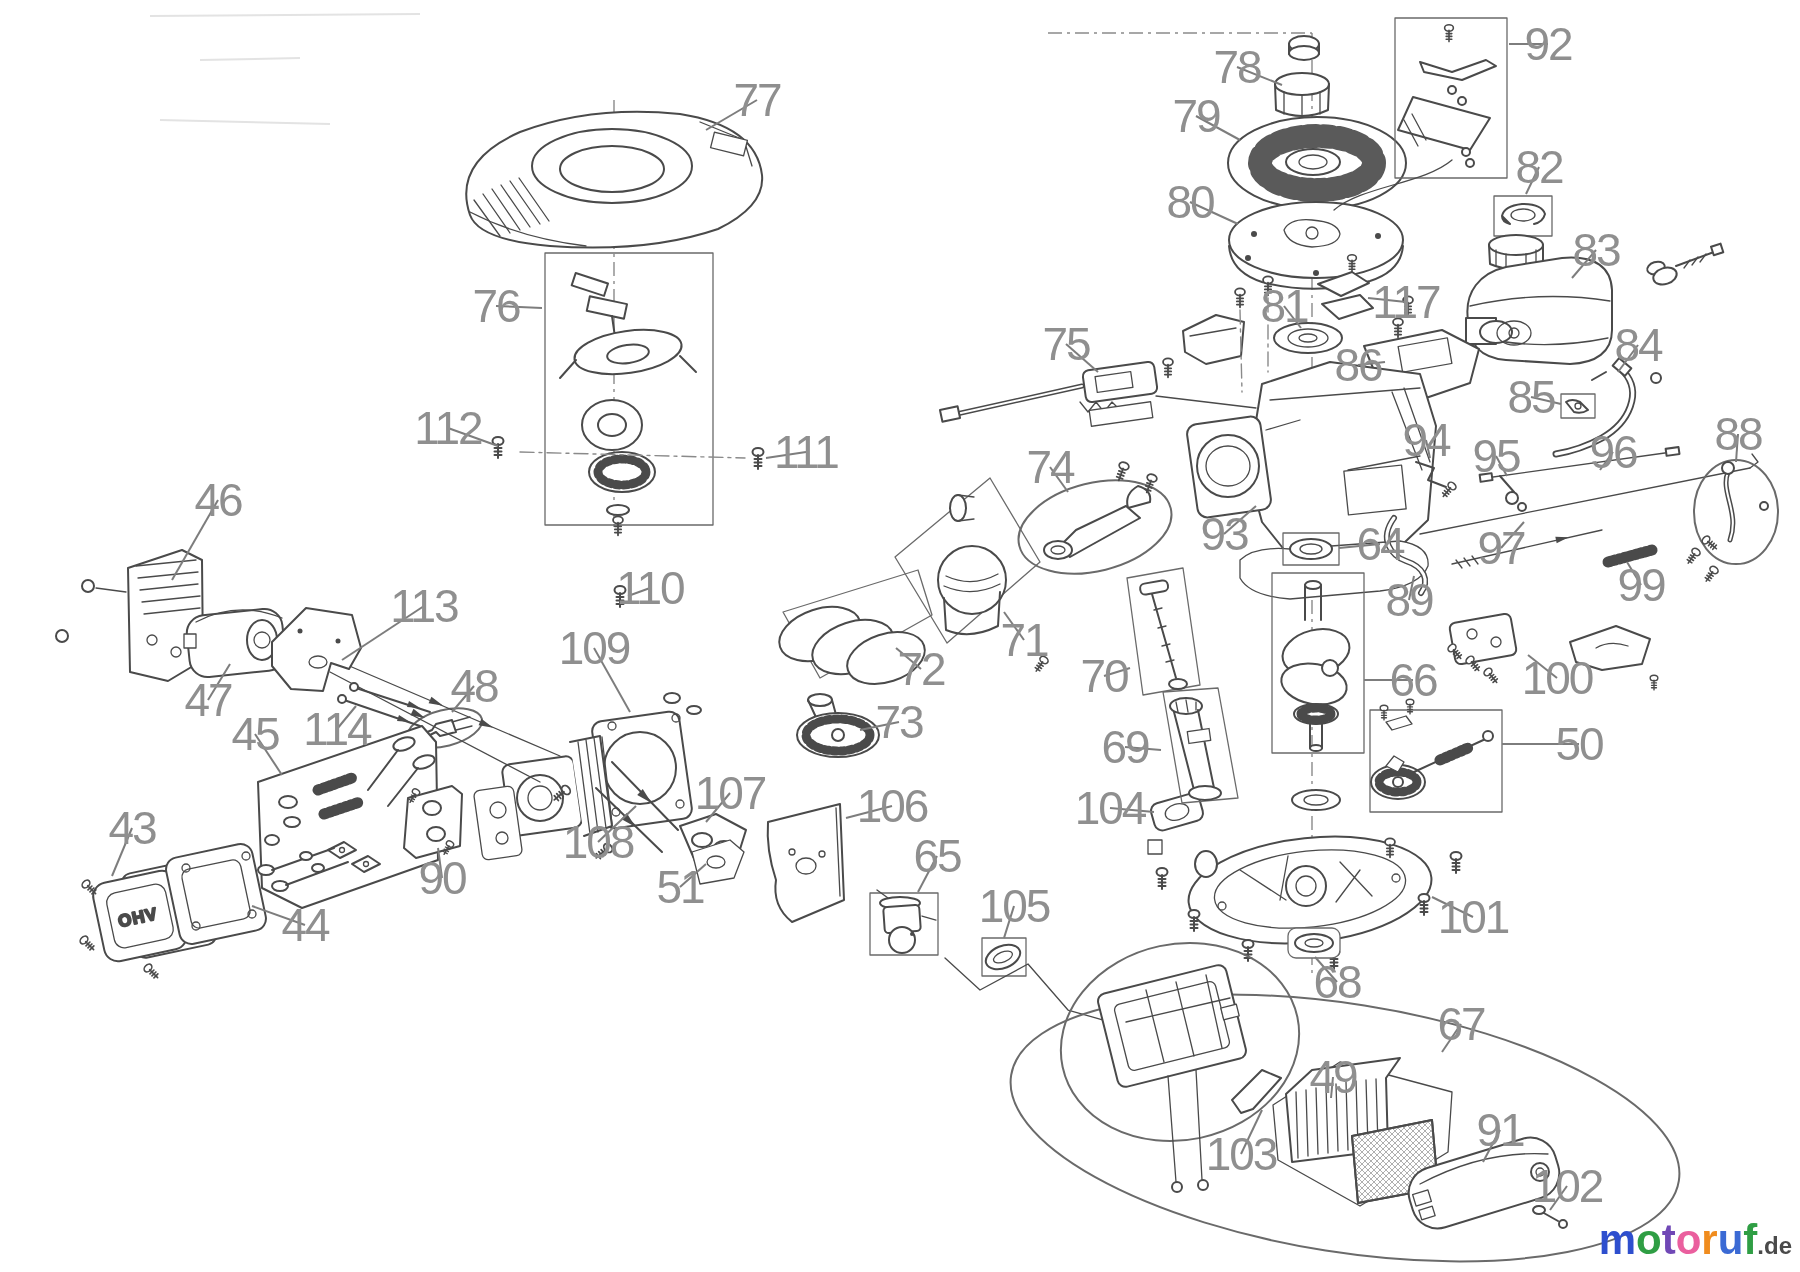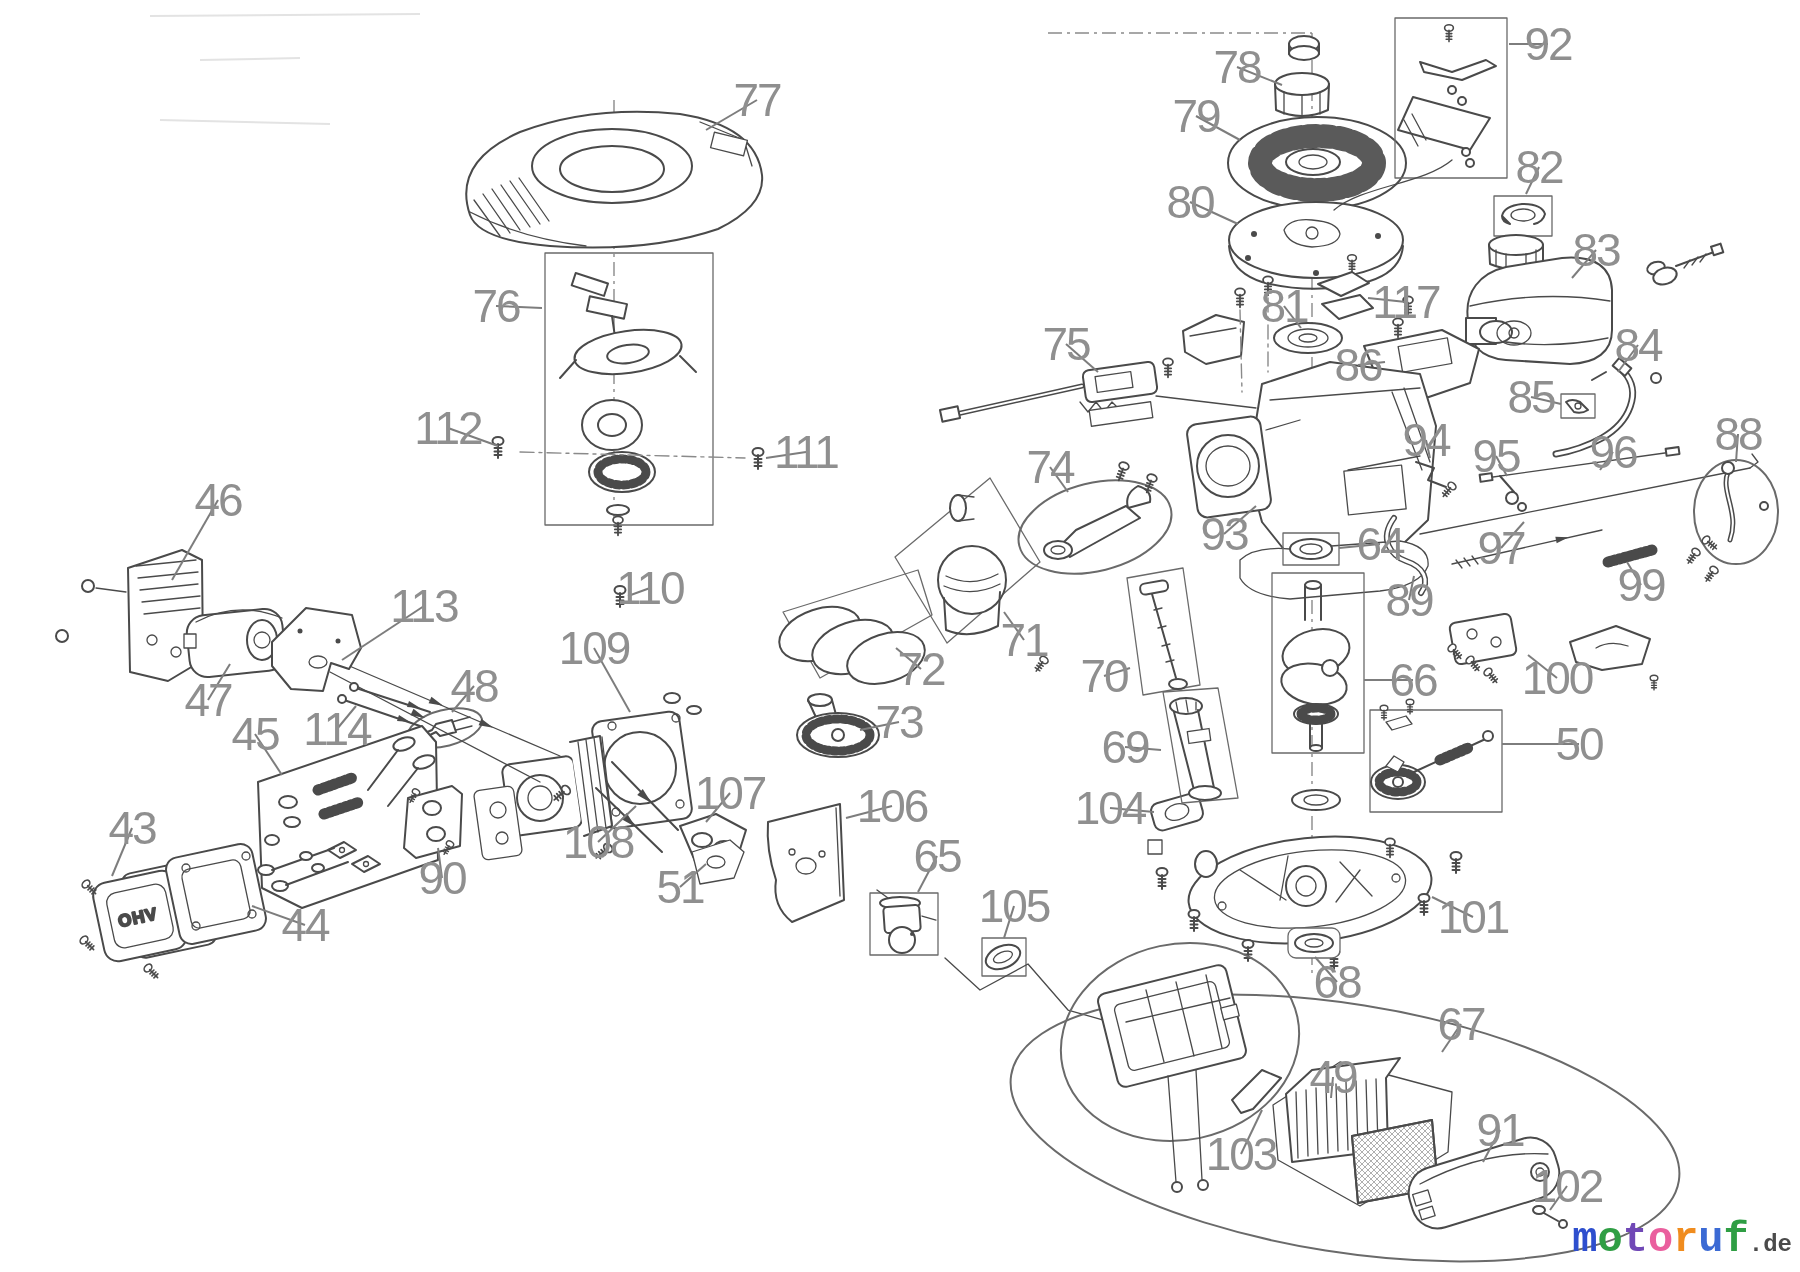--- a/index.html
+++ b/index.html
@@ -10,21 +10,21 @@
   .art .f{fill:#ffffff;}
   .art .thin{stroke-width:1.3;}
   .art .fill{fill:#4a4a4a;stroke:none;}
   .lbl{fill:#8f8f8f;font-size:46px;letter-spacing:-2px;font-family:"Liberation Sans",sans-serif;}
   .leader{stroke:#7d7d7d;stroke-width:2;fill:none;}
   .cdash{stroke:#8a8a8a;stroke-width:1.4;fill:none;stroke-dasharray:14 5 3 5;}
   .coil{stroke:#4a4a4a;stroke-width:11;stroke-dasharray:2.5 3;fill:none;}
   .teeth{stroke:#4a4a4a;stroke-width:9;stroke-dasharray:4 4;fill:none;}
   .blades{stroke:#5a5a5a;stroke-width:24;stroke-dasharray:8 7;fill:none;}
   .ohv{fill:#4a4a4a;font-size:17px;font-weight:bold;font-family:"Liberation Sans",sans-serif;letter-spacing:1px;}
-  #logo{position:absolute;right:8px;bottom:8px;font-family:Liberation Mono, monospace;
+  #logo{position:absolute;right:8px;bottom:8px;font-family:Liberation Sans, sans-serif;
         font-weight:bold;font-size:42px;letter-spacing:0;}
   #logo .suf{font-size:24px;}
 </style>
 </head>
 <body>
 <div id="stage">
 
 <svg width="1800" height="1272" viewBox="0 0 1800 1272">
   <defs>
     <pattern id="mesh" width="6" height="6" patternUnits="userSpaceOnUse">

